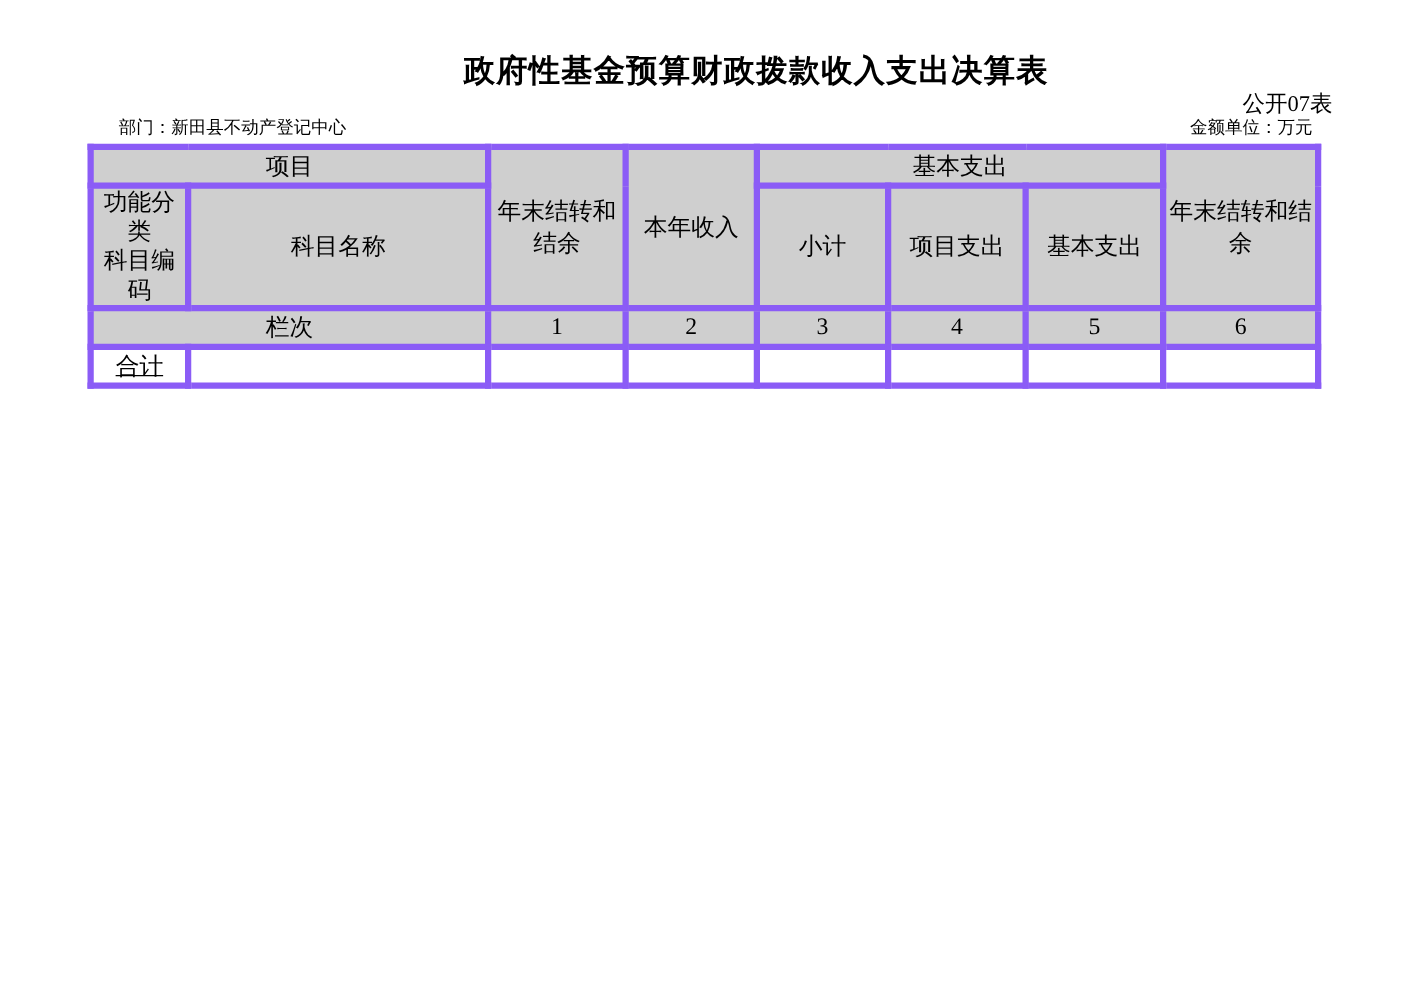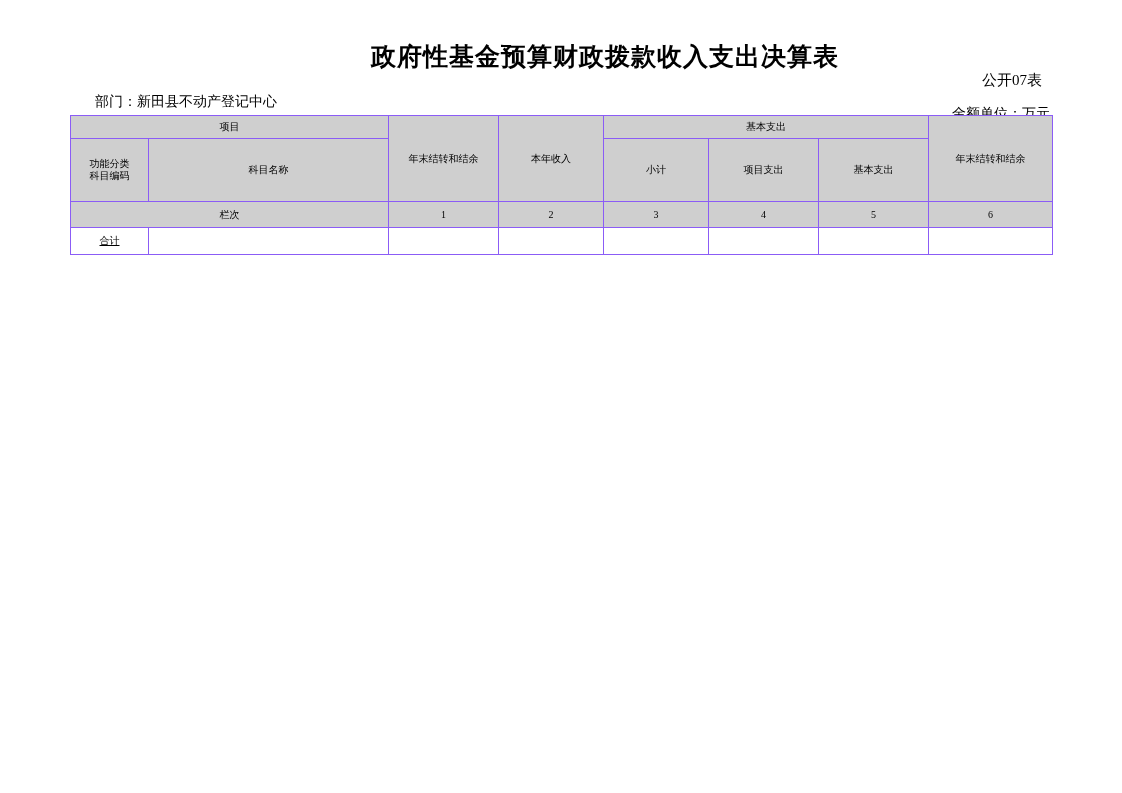--- a/index.html
+++ b/index.html
@@ -29,49 +29,49 @@
     width: 1122px;
     text-align: center;
     font-size: 25px;
     font-weight: bold;
     letter-spacing: 1px;
     font-family: "Liberation Serif", "DejaVu Serif", serif;
     margin-left: 44px;
   }
   .form-code {
     position: absolute;
-    right: 80px;
+    right: 56px;
     top: 71px;
-    font-size: 15px;
+    font-size: 18px;
   }
   .dept-line {
     position: absolute;
     left: 70px;
     top: 93px;
     font-size: 14px;
     margin-left: 25px;
   }
   .unit-line {
     position: absolute;
     right: 72px;
-    top: 105px;
+    top: 93px;
     font-size: 14px;
   }
   table.main {
     position: absolute;
     left: 70px;
     top: 115px;
     width: 982px;
     border-collapse: collapse;
     table-layout: fixed;
   }
   table.main td, table.main th {
-    border: 1px solid #8b5cf6;
+    border: 5px solid #8b5cf6;
     font-weight: normal;
-    font-size: 10px;
+    font-size: 19px;
     text-align: center;
     vertical-align: middle;
     padding: 0;
     font-family: "Liberation Serif", "DejaVu Serif", serif;
   }
   .shaded {
     background: #cfcfcf;
   }
   .h1 { height: 22px; }
   .h2 { height: 62px; }

